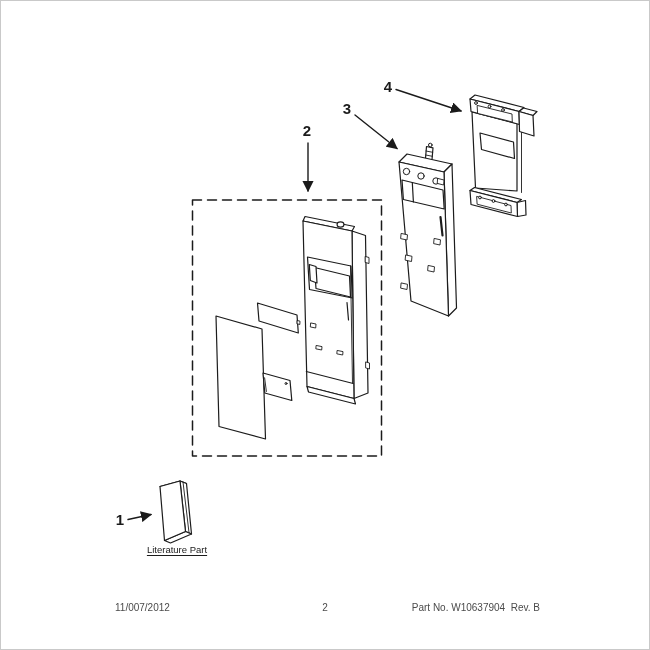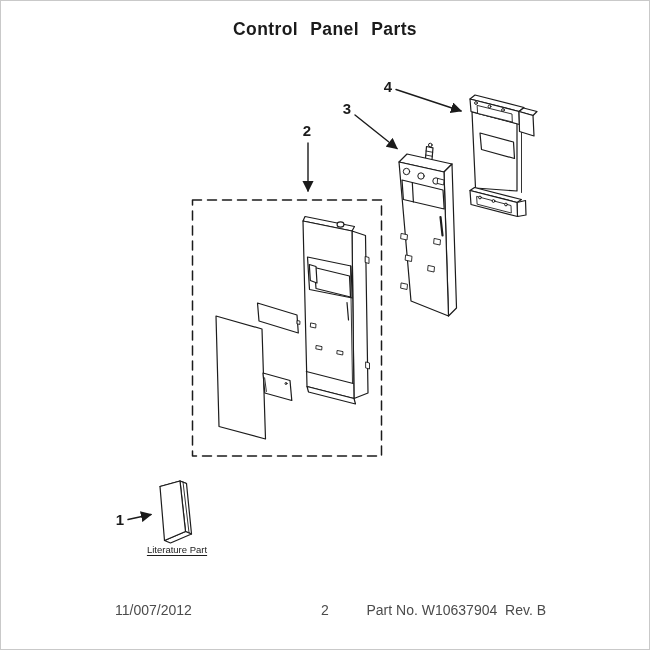--- a/index.html
+++ b/index.html
@@ -16,39 +16,38 @@
   .art{position:absolute;left:0;top:0;}
   .callout{
     position:absolute;transform:translateX(-50%);
     font-size:15px;font-weight:bold;color:#1b1b1b;line-height:18px;
   }
   .lit-label{
     position:absolute;left:177px;top:544px;transform:translateX(-50%);
     font-size:9.5px;color:#1b1b1b;white-space:pre;
     text-decoration:underline;text-underline-offset:2px;
   }
-  .footer{position:absolute;top:602px;font-size:14px;color:#4b4b4b;white-space:pre;}
+  .footer{position:absolute;top:602px;font-size:10px;color:#4b4b4b;white-space:pre;}
   .f-date{left:115px;}
   .f-page{left:50%;transform:translateX(-50%);}
-  .f-part{right:104px;}
+  .f-part{right:110px;}
   svg polygon, svg path, svg rect, svg line, svg ellipse, svg circle{
     fill:#fff;stroke:#1c1c1c;stroke-width:1.2;stroke-linejoin:round;stroke-linecap:round;
   }
   svg .thin{stroke-width:.9;}
   svg .dot{fill:#fff;stroke-width:1;}
   svg .arrow{fill:none;stroke:#1b1b1b;stroke-width:1.4;}
   svg .dash{fill:none;stroke:#1b1b1b;stroke-width:1.5;stroke-dasharray:9 6;}
   svg .ink{fill:#1b1b1b;stroke:none;}
 </style>
 </head>
 <body>
 
 <div class="page">
 
-  <div class="title">Control Panel Parts</div>
 
   <svg class="art" width="650" height="650" viewBox="0 0 650 650">
     <defs>
       <marker id="ah" viewBox="0 0 10 10" refX="9" refY="5" markerWidth="8" markerHeight="8" orient="auto">
         <path class="ink" d="M0,0 L10,5 L0,10 Z"></path>
       </marker>
     </defs>
 
     <rect class="dash" x="192.5" y="200" width="189" height="256"></rect>
 

